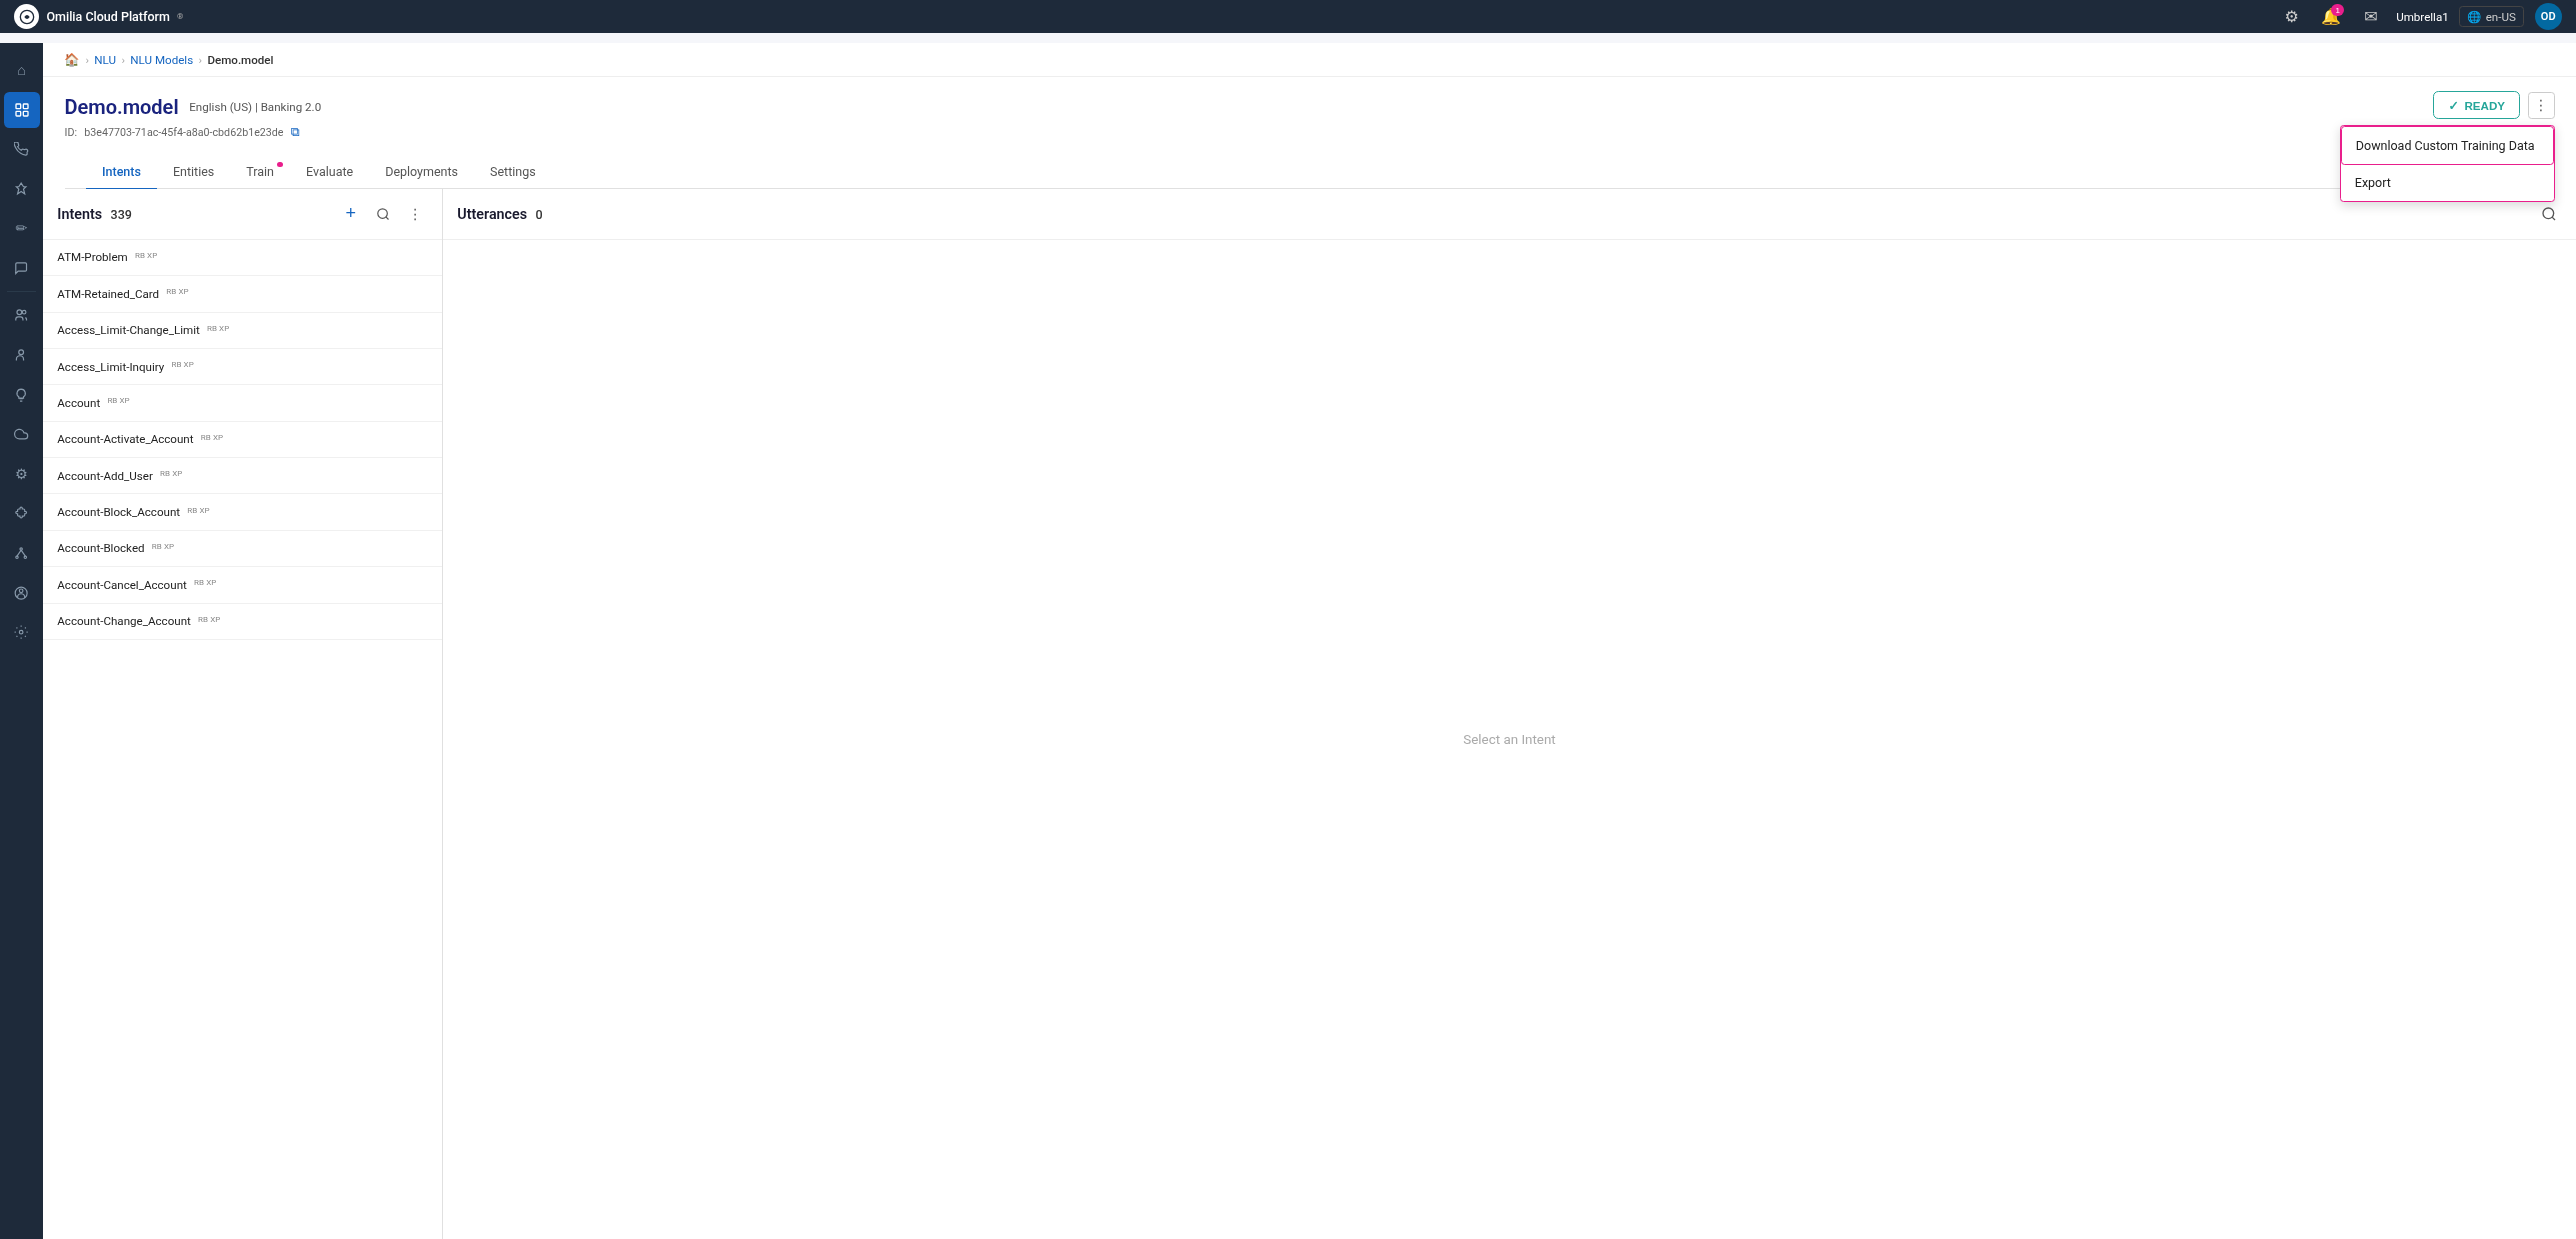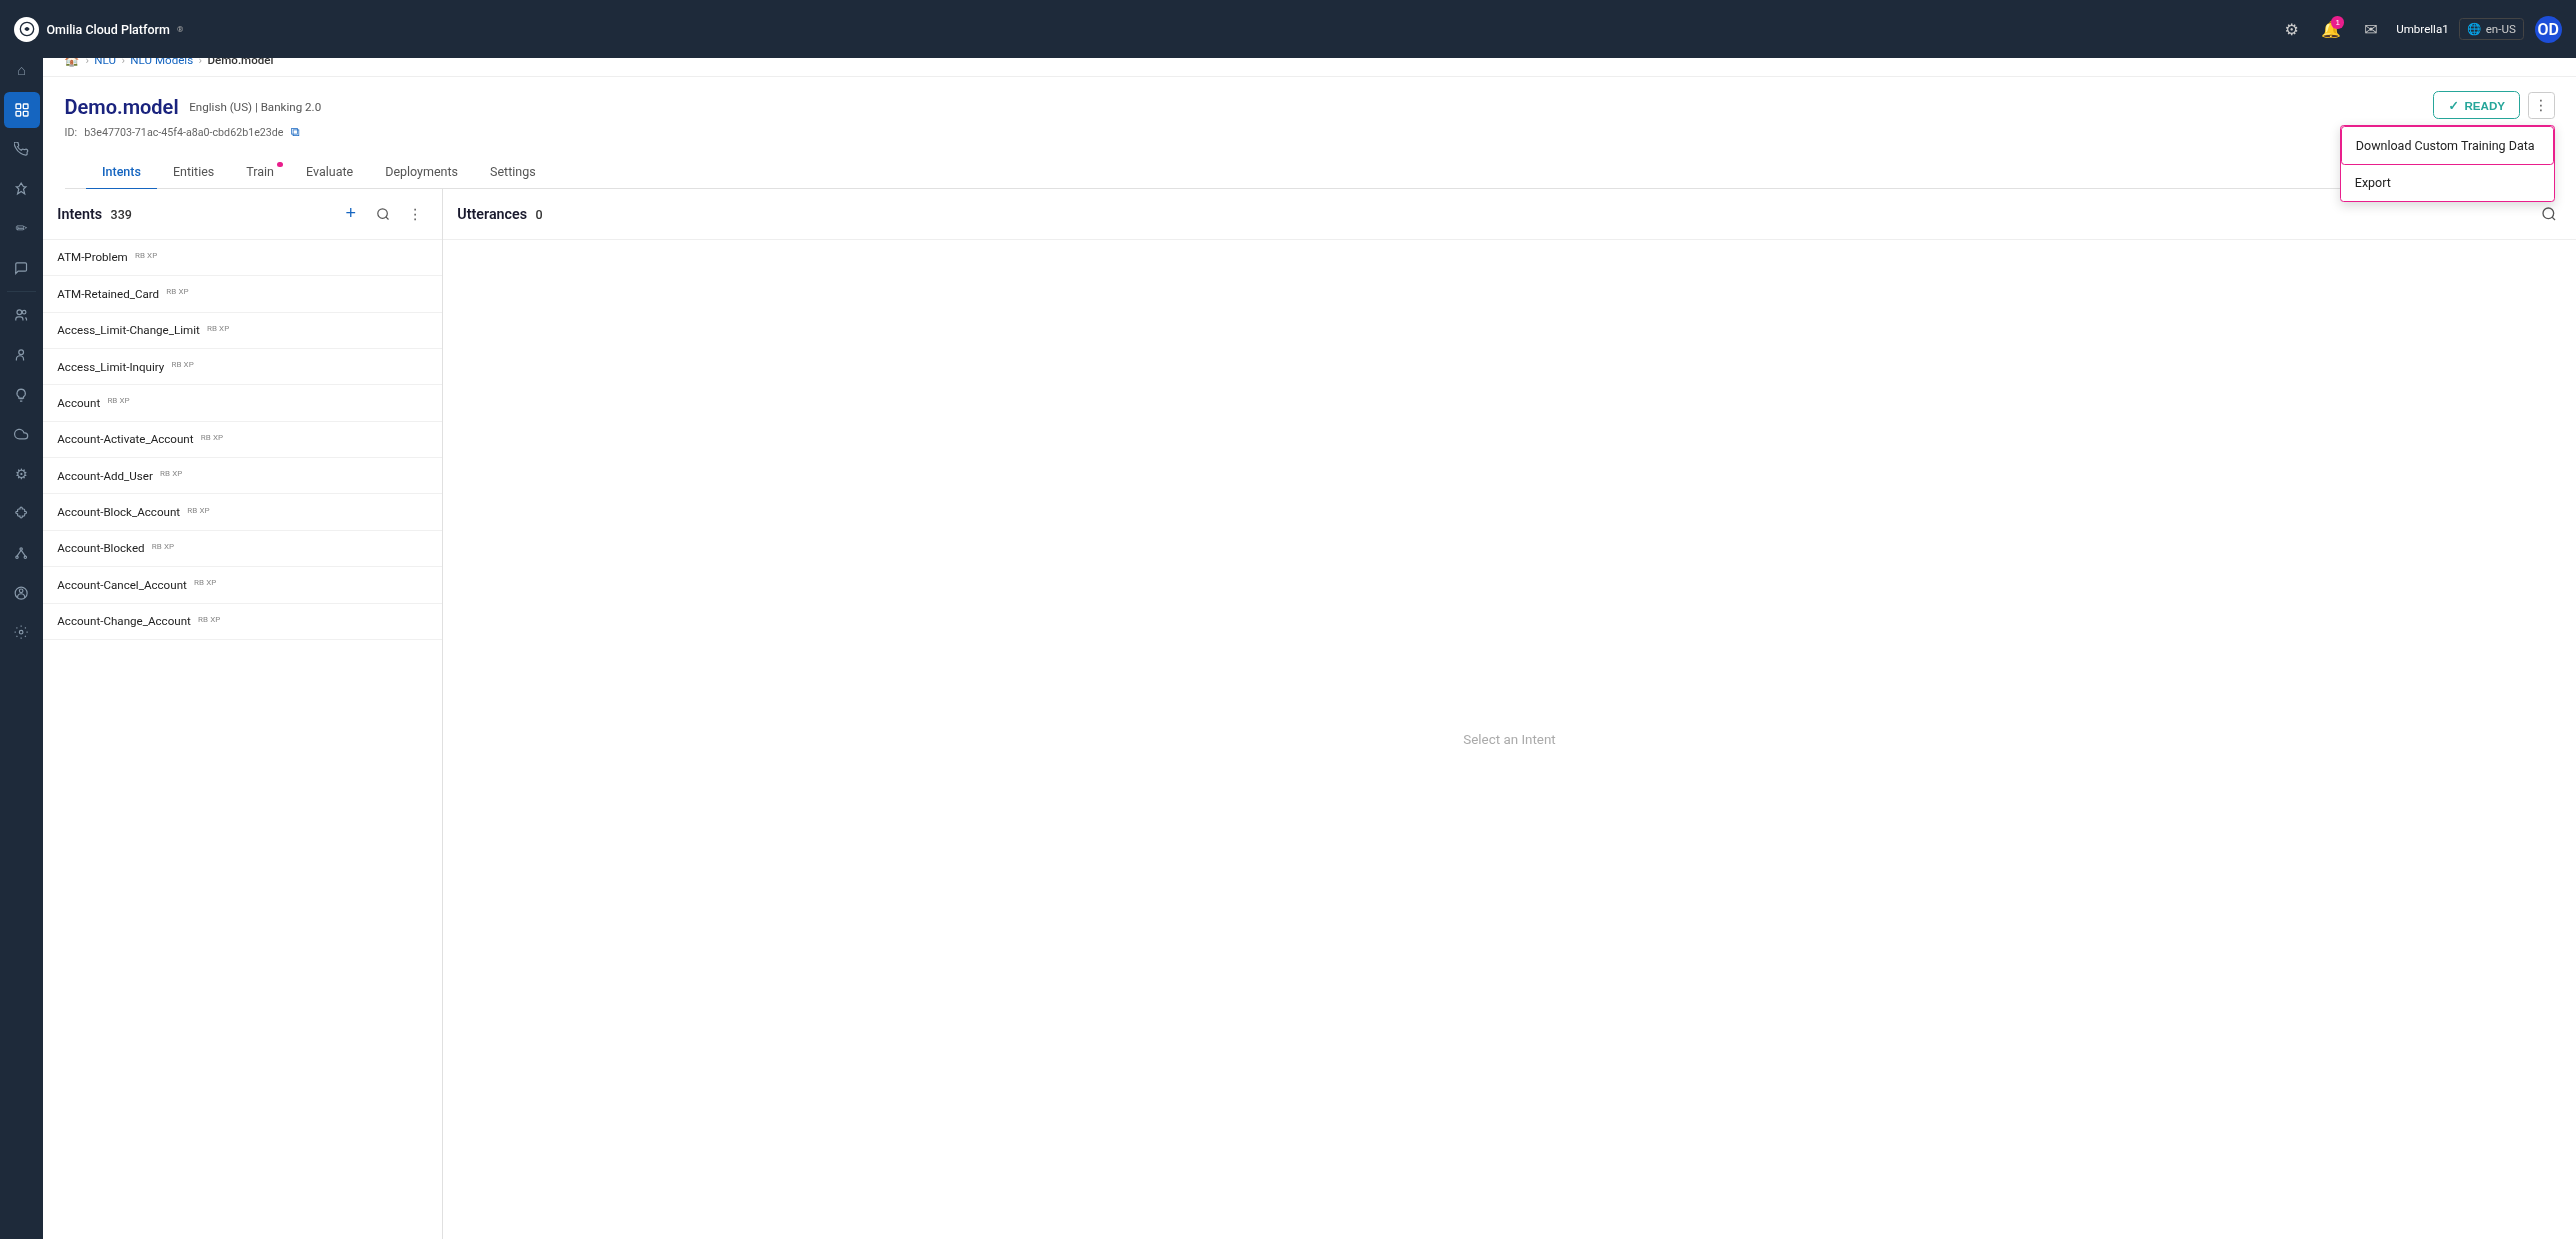--- a/index.html
+++ b/index.html
@@ -1,39 +1,39 @@
 <!DOCTYPE html>
 <html style="font-size:14.3px"><head>
   <meta charset="utf-8">
   <style>
     * { box-sizing: border-box; margin: 0; padding: 0; }
     body { font-family: -apple-system, BlinkMacSystemFont, 'Segoe UI', Roboto, sans-serif; background: #f5f6fa; color: #1a1a2e; font-size: 12.5px; }
 
     
     .top-nav {
       background: #1e2a3a;
-      height: 58px;
+      height: 33px;
       display: flex;
       align-items: center;
       justify-content: space-between;
       padding: 0 14.3px;
       position: fixed;
       top: 0; left: 0; right: 0;
       z-index: 100;
     }
     .top-nav-left { display: flex; align-items: center; gap: 7.2px; }
     .top-nav-logo { display: flex; align-items: center; gap: 7.2px; color: #fff; font-size: 12.5px; font-weight: 500; }
     .logo-circle { width: 25px; height: 25px; background: #fff; border-radius: 50%; display: flex; align-items: center; justify-content: center; }
     .logo-circle svg { width: 16px; height: 16px; }
     .top-nav-right { display: flex; align-items: center; gap: 10.7px; }
     .nav-icon-btn { color: #ccc; cursor: pointer; background: none; border: none; font-size: 16px; display: flex; align-items: center; justify-content: center; width: 29px; height: 29px; position: relative; }
     .nav-badge { position: absolute; top: 1.8px; right: 1.8px; background: #e91e8c; color: #fff; border-radius: 50%; width: 12.5px; height: 12.5px; font-size: 8px; display: flex; align-items: center; justify-content: center; }
     .user-name { color: #fff; font-size: 11.6px; }
     .lang-selector { display: flex; align-items: center; gap: 3.6px; color: #ccc; font-size: 11.6px; border: 0.9px solid #444; border-radius: 3.6px; padding: 2.7px 7.2px; cursor: pointer; }
-    .user-avatar { width: 27px; height: 27px; background: #1d4ed8; border-radius: 50%; display: flex; align-items: center; justify-content: center; color: #fff; font-size: 16px; font-weight: 600; }
+    .user-avatar { width: 27px; height: 27px; background: #0369a1; border-radius: 50%; display: flex; align-items: center; justify-content: center; color: #fff; font-size: 11px; font-weight: 600; }
 
     
     .left-sidebar {
       position: fixed;
       top: 43px; left: 0; bottom: 0;
       width: 43px;
       background: #1e2a3a;
       display: flex;
       flex-direction: column;
       align-items: center;

